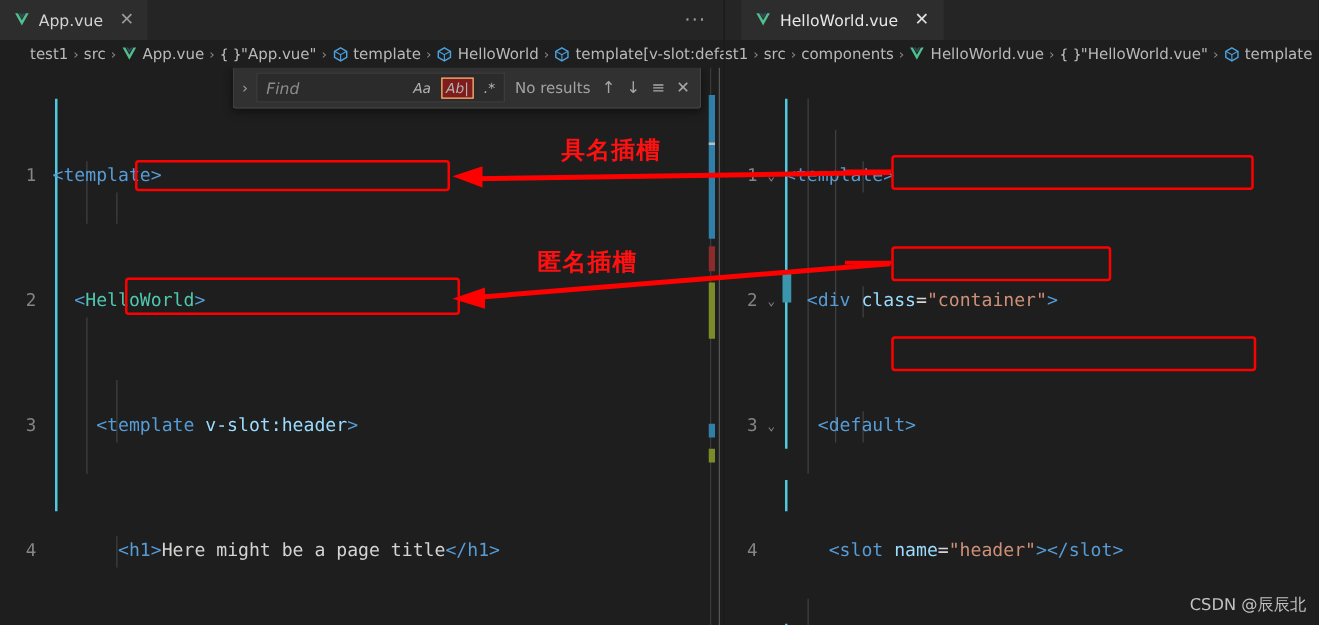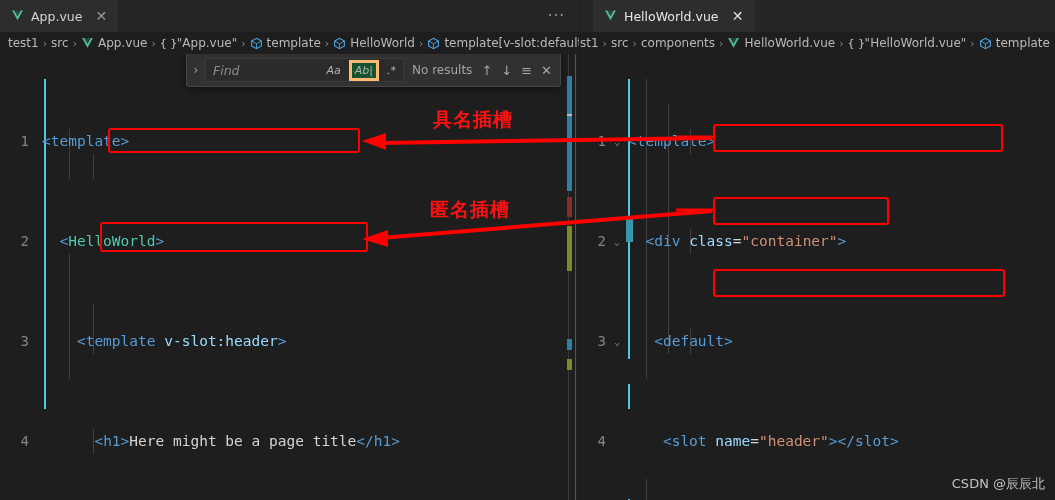--- a/index.html
+++ b/index.html
@@ -28,21 +28,21 @@
   .tab .vue-logo{ width:13px; height:12px; display:block; }
   .tab-close{ color:#9b9b9b; font-size:14px; line-height:1; margin-left:5px; width:14px; text-align:center; }
   .tabbar-right{ margin-left:auto; display:flex; align-items:center; padding-right:10px; color:#9d9d9d; }
   .ellipsis-btn{ font-size:15px; letter-spacing:1px; line-height:1; padding:0 4px; }
   .tabbar-filler{ flex:1; background:#252526; }
   .right-tabbar-pad{ width:13px; background:#252526; }
 
   
   .breadcrumbs{
     height:22px; background:#1e1e1e; display:flex; align-items:center;
-    font-size:12px; color:#a9a9a9; padding-left:8px; white-space:nowrap; overflow:hidden;
+    font-size:12px; color:#a9a9a9; padding-left:24px; white-space:nowrap; overflow:hidden;
   }
   .bc{ display:flex; align-items:center; gap:4px; }
   .bc-sep{ color:#8a8a8a; margin:0 4px; font-size:11px; }
   .bc-text{ color:#b9b9b9; }
   .bc-ico{ width:13px; height:13px; display:inline-block; flex:none; }
 
   
   .editor{ position:relative; height:446px; background:#1e1e1e; overflow:hidden; }
   .code{
     font-family:"DejaVu Sans Mono","Liberation Mono",monospace;
@@ -79,21 +79,21 @@
     display:flex; align-items:center; z-index:40; border-radius:0 0 3px 3px;
   }
   .find-toggle{ width:18px; text-align:center; color:#9a9a9a; font-size:12px; }
   .find-box{
     flex:1; height:24px; background:#2b2b2b; border:1px solid #3c3c3c;
     display:flex; align-items:center; padding:0 4px 0 7px; margin-right:6px;font-style:italic;
   }
   .find-input{ flex:1; color:#8c8c8c; font-size:12.5px; }
   .find-icons{ display:flex; align-items:center; gap:5px; }
   .ficon{ font-size:11px; color:#b4b4b4; padding:1px 3px; line-height:13px; }
-  .ficon.box{ border:3px solid #fdba74; background:#14532d; }
+  .ficon.box{ border:1px solid #fdba74; background:#7f1d1d; }
   .find-status{ font-size:12px; color:#a3a3a3; padding:0 9px 0 2px; white-space:nowrap; }
   .find-btns{ display:flex; align-items:center; gap:9px; padding-right:8px; color:#a6a6a6; font-size:13px; }
 
   
   .ruler{ position:absolute; top:0; right:0; width:30px; height:446px; }
   .rmark{ position:absolute; left:18px; width:5px; }
   .rline{ position:absolute; left:26px; top:0; bottom:0; width:1px; background:#555; }
   .rline2{ position:absolute; left:19px; top:0; bottom:0; width:1px; background:#3a3a3a; }
 
   
@@ -394,21 +394,21 @@
 
   <div class="overlay">
 
     <div class="redbox" style="left:108px; top:128px; width:252px; height:25px;"></div>
     <div class="redbox" style="left:100px; top:222px; width:268px; height:30px;"></div>
 
     <div class="redbox" style="left:713px; top:124px; width:290px; height:28px;"></div>
     <div class="redbox" style="left:713px; top:197px; width:176px; height:28px;"></div>
     <div class="redbox" style="left:713px; top:269px; width:292px; height:28px;"></div>
 
-    <div class="anno-text" style="left:433px; top:107px;">具名插槽</div>
+    <div class="anno-text" style="left:449px; top:107px;">具名插槽</div>
     <div class="anno-text" style="left:430px; top:197px;">匿名插槽</div>
 
     <svg width="1055" height="500" style="position:absolute;left:0;top:0;">
 
       <line x1="712" y1="138" x2="380" y2="143" stroke="#ff0000" stroke-width="4"></line>
       <polygon points="362,141 386,133 386,150" fill="#ff0000"></polygon>
 
       <line x1="712" y1="211" x2="380" y2="238" stroke="#ff0000" stroke-width="4"></line>
       <polygon points="362,239 388,230 388,247" fill="#ff0000"></polygon>
 

